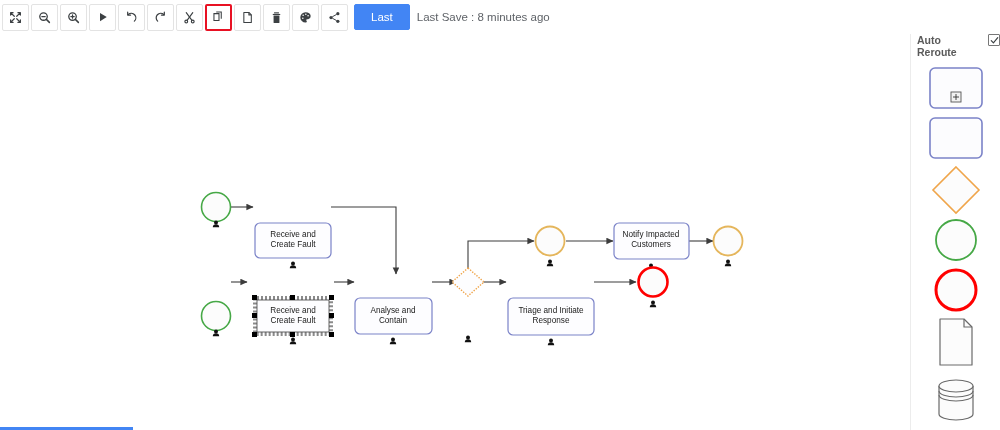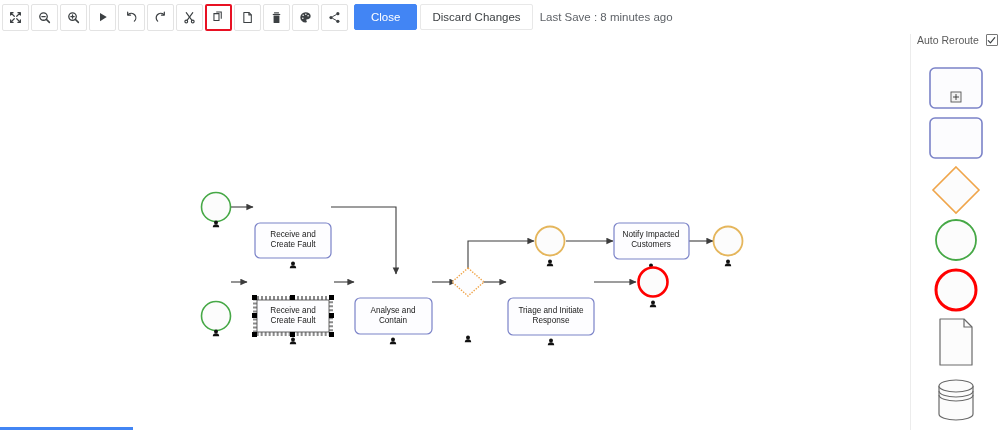--- a/index.html
+++ b/index.html
@@ -79,21 +79,21 @@
 
   
   #palette {
     position: absolute; right: 0; top: 34px;
     width: 90px; height: 396px;
     background: #ffffff;
     border-left: 1px solid #ececec;
   }
   #auto-reroute-row {
     position: absolute; left: 6px; top: 0px;
-    display: flex; align-items: flex-start; gap: 7px;
+    display: flex; align-items: flex-start; gap: 7px; font-weight: bold;
   }
   #auto-reroute-label { font-size: 10.5px; color: #5a5a5a; }
   .chk {
     width: 12px; height: 12px;
     border: 1px solid #777; border-radius: 1px;
     background: #fff;
     display: flex; align-items: center; justify-content: center;
     cursor: pointer;
   }
   .chk svg { display:block; }
@@ -221,22 +221,21 @@
         </g>
         <g stroke="#3c4043" stroke-width="1.2">
           <path d="M5.3 7.1 L10.6 4.2"></path>
           <path d="M5.3 8.9 L10.6 11.8"></path>
         </g>
       </svg>
     </div>
 
     <div class="tsep"></div>
 
-    <div class="txtbtn primary">Close</div>
-    <div class="txtbtn">Discard Changes</div>
+    <div class="txtbtn primary">Last</div>
     <div id="last-save">Last Save : 8 minutes ago</div>
   </div>
 
   <div id="canvas">
     <svg width="910" height="396" viewBox="0 0 910 396">
       <defs>
         <marker id="arw" markerWidth="7" markerHeight="7" refX="6" refY="3" orient="auto">
           <path d="M0,0 L6.5,3 L0,6 Z" fill="#3c3c3c"></path>
         </marker>
       </defs>

